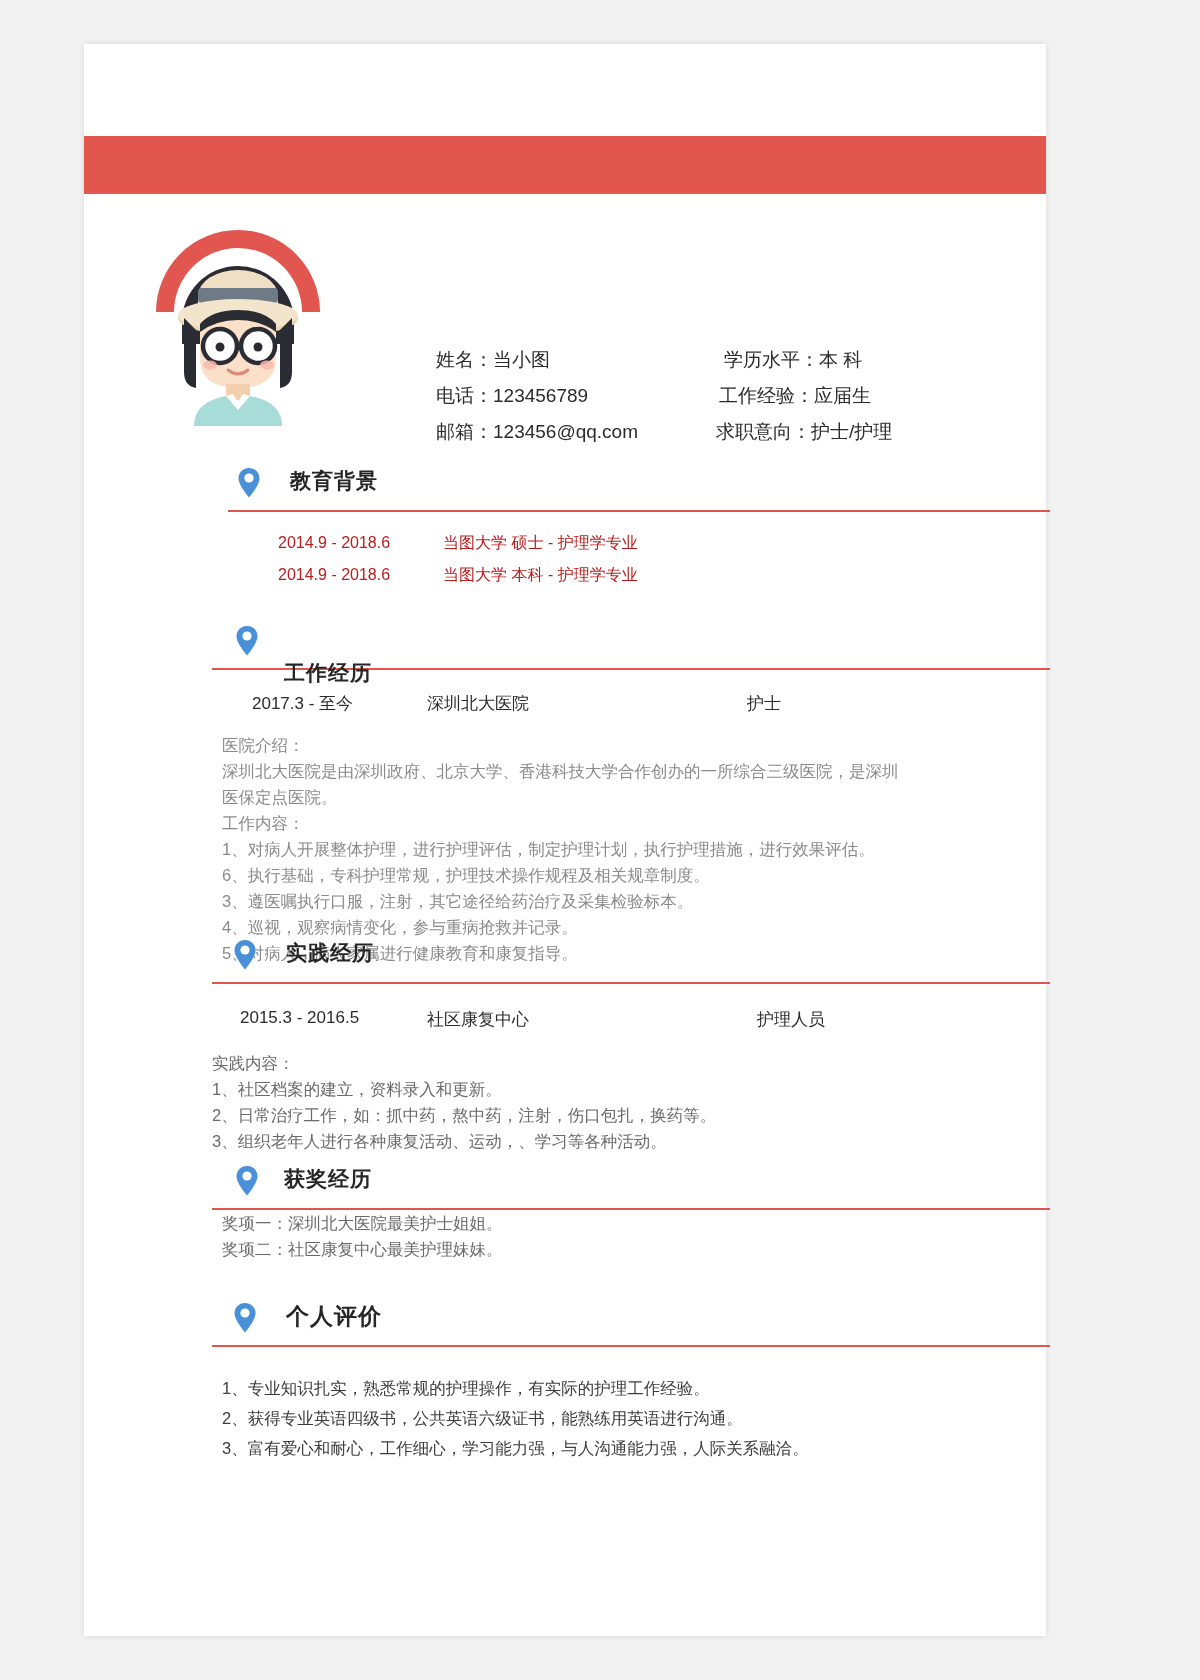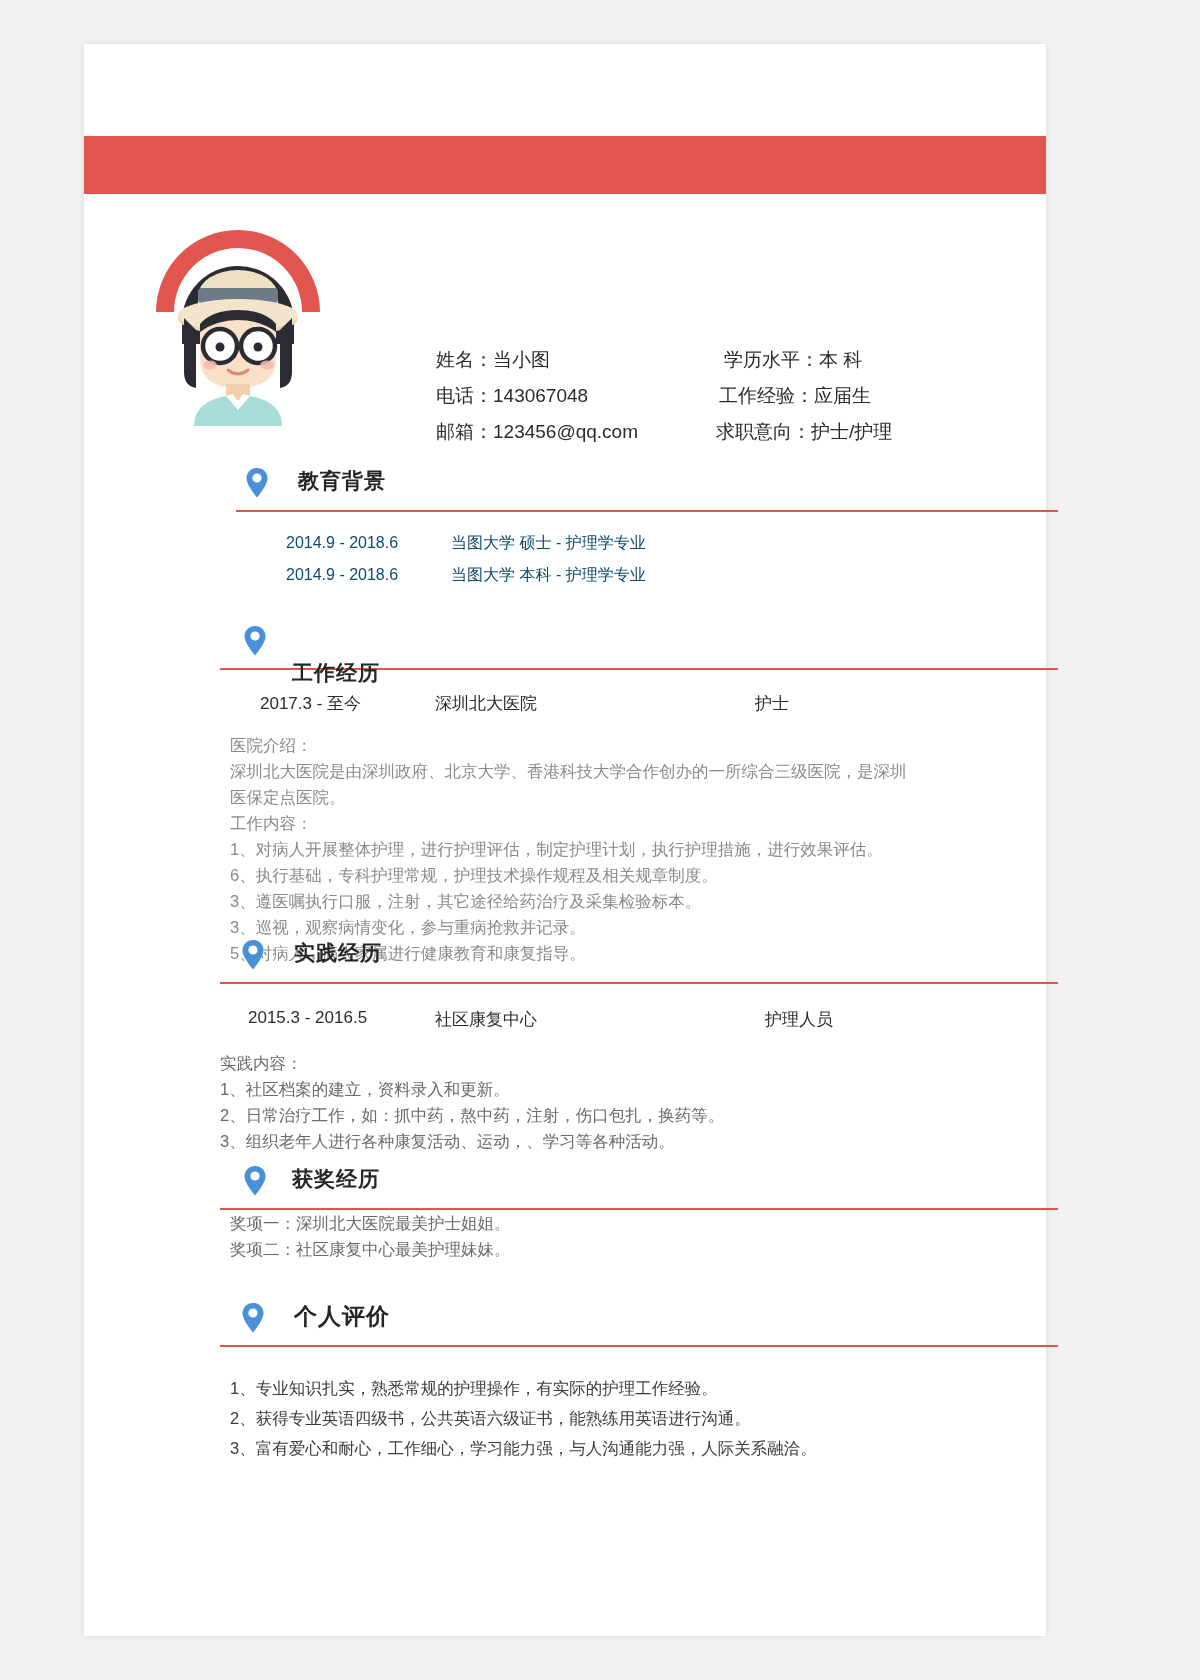--- a/index.html
+++ b/index.html
@@ -75,21 +75,21 @@
     top: 0;
     font-size: 19px;
     color: #2b2b2b;
     text-align: right;
   }
   .contact-right.r0 { left: 288px; }
   .contact-right.r1 { left: 283px; }
   .contact-right.r2 { left: 280px; }
 
   
-  .section { position: absolute; left: 12px; width: 788px; }
+  .section { position: absolute; left: 4px; width: 788px; }
   .sec-head {
     position: relative;
     height: 46px;
   }
   .pin {
     position: absolute;
     left: 0px;
     top: 4px;
     width: 22px;
     height: 30px;
@@ -108,21 +108,21 @@
     height: 2px;
     background: #e0564f;
     width: 100%;
   }
 
   .sec-inner { position: relative; }
 
   
   .edu-row {
     font-size: 16px;
-    color: #0c4a6e;
+    color: #b91c1c;
     line-height: 30px;
     white-space: nowrap;
     position: relative;
   }
   .edu-date { position: absolute; left: 50px; top: 0; }
   .edu-desc { position: absolute; left: 215px; top: 0; }
 
   .job-row {
     position: relative;
     height: 34px;
@@ -194,21 +194,21 @@
         <path d="M84 170 L96 184 L108 170 L101 168 L96 176 L91 168 Z" fill="#ffffff"></path>
       </svg>
     </div>
 
     <div class="contact">
       <div class="contact-row">
         <span class="contact-left"><span>姓名：</span><span>当小图</span></span>
         <span class="contact-right r0"><span>学历水平：</span><span>本 科</span></span>
       </div>
       <div class="contact-row">
-        <span class="contact-left"><span>电话：</span><span>143067048</span></span>
+        <span class="contact-left"><span>电话：</span><span>123456789</span></span>
         <span class="contact-right r1"><span>工作经验：</span><span>应届生</span></span>
       </div>
       <div class="contact-row">
         <span class="contact-left"><span>邮箱：</span><span>123456@qq.com</span></span>
         <span class="contact-right r2"><span>求职意向：</span><span>护士/护理</span></span>
       </div>
     </div>
   </div>
 
   <div class="section" style="top:420px;">
@@ -252,21 +252,21 @@
         <span class="job-role">护士</span>
       </div>
       <div style="padding-top:6px;">
         <div class="body-text pad-l">医院介绍：</div>
         <div class="body-text pad-l">深圳北大医院是由深圳政府、北京大学、香港科技大学合作创办的一所综合三级医院，是深圳</div>
         <div class="body-text pad-l">医保定点医院。</div>
         <div class="body-text pad-l">工作内容：</div>
         <div class="body-text pad-l">1、对病人开展整体护理，进行护理评估，制定护理计划，执行护理措施，进行效果评估。</div>
         <div class="body-text pad-l">6、执行基础，专科护理常规，护理技术操作规程及相关规章制度。</div>
         <div class="body-text pad-l">3、遵医嘱执行口服，注射，其它途径给药治疗及采集检验标本。</div>
-        <div class="body-text pad-l">3、巡视，观察病情变化，参与重病抢救并记录。</div>
+        <div class="body-text pad-l">4、巡视，观察病情变化，参与重病抢救并记录。</div>
         <div class="body-text pad-l">5、对病人，病人家属进行健康教育和康复指导。</div>
       </div>
     </div>
   </div>
 
   <div class="section" style="top:892px;">
     <div class="sec-head">
       <span class="pin" style="left:146px;">
         <svg width="22" height="30" viewBox="0 0 22 30">
             <path d="M11 0 C5 0 0.5 4.5 0.5 10.3 C0.5 17.5 11 29.5 11 29.5 C11 29.5 21.5 17.5 21.5 10.3 C21.5 4.5 17 0 11 0 Z" fill="#4a90d9"></path>

